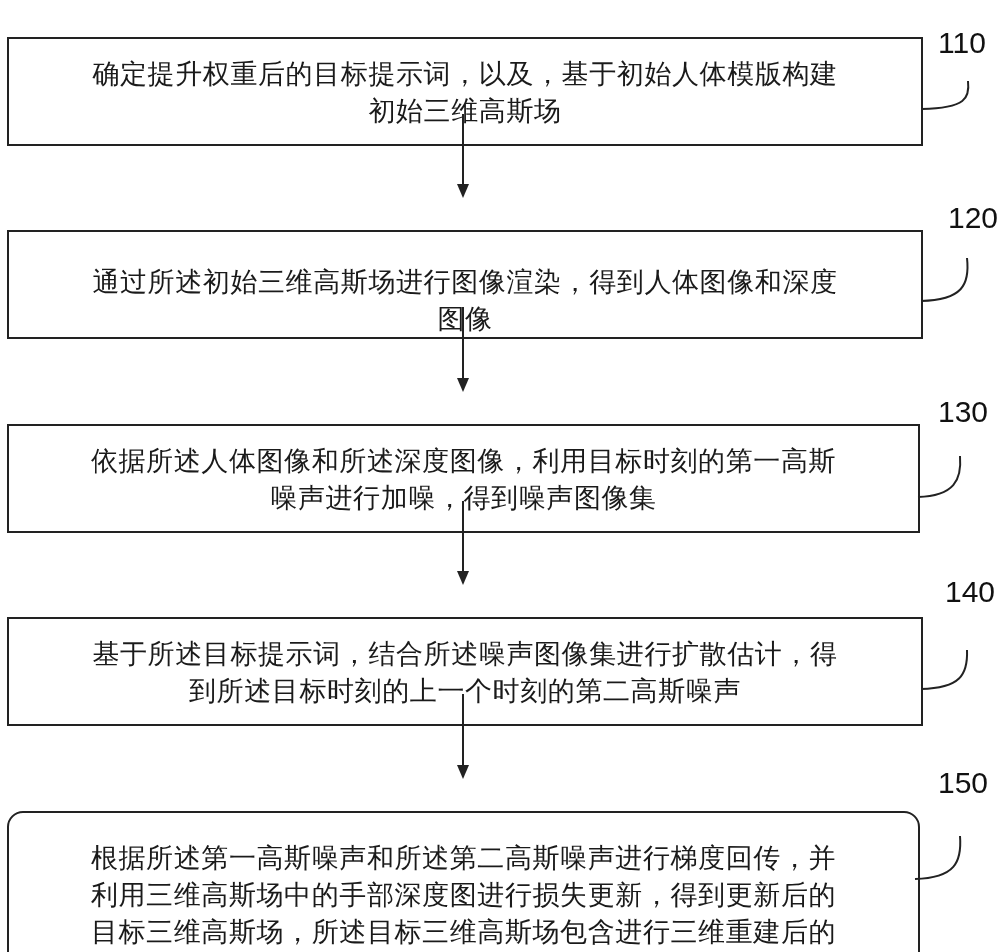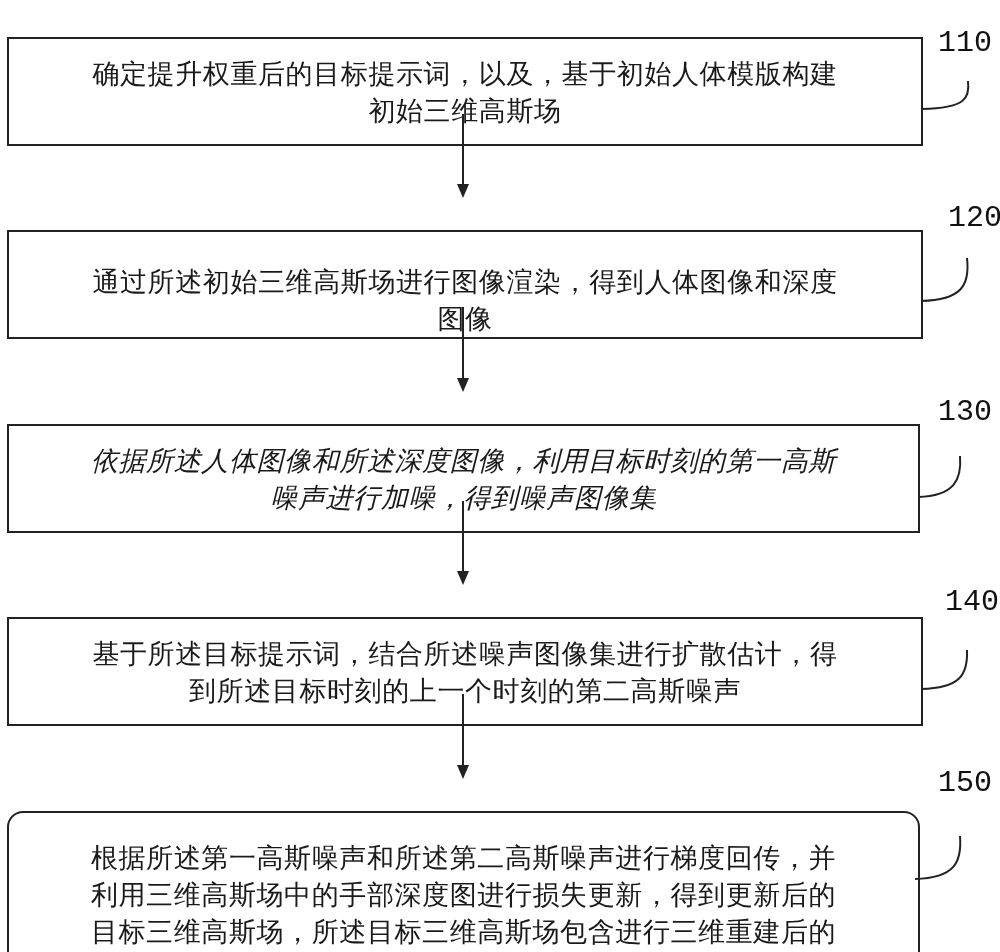--- a/index.html
+++ b/index.html
@@ -8,51 +8,51 @@
   .step-box {
     position: absolute; left: 7px; border: 2px solid #222; background: #fff;
     box-sizing: border-box; display: flex; flex-direction: column;
     justify-content: center; align-items: center; padding: 0 14px; margin-top: 32px;
   }
   .step-line {
     font-size: 27px; line-height: 37px; white-space: nowrap; text-align: center;
     letter-spacing: 0.6px;
   }
   .step-number {
-    position: absolute; font-family: Liberation Mono, monospace;
+    position: absolute; font-family: Liberation Sans, sans-serif;
     font-size: 30px; color: #111; line-height: 1;
   }
   svg.connectors { position: absolute; left: 0; top: 0; width: 1000px; height: 952px; pointer-events: none; }
 </style>
 </head>
 <body>
 
 <div class="step-box" style="top:5px; width:916px; height:109px;">
   <div class="step-line">确定提升权重后的目标提示词，以及，基于初始人体模版构建</div>
   <div class="step-line">初始三维高斯场</div>
 </div>
 <div class="step-number" style="left:938px; top:28px;">110</div>
 
 <div class="step-box" style="top:198px; width:916px; height:109px;justify-content:flex-end;">
   <div class="step-line">通过所述初始三维高斯场进行图像渲染，得到人体图像和深度</div>
   <div class="step-line">图像</div>
 </div>
 <div class="step-number" style="left:948px; top:203px;text-align:center;">120</div>
 
-<div class="step-box" style="top:392px; width:913px; height:109px;font-style:italic;">
+<div class="step-box" style="top:392px; width:913px; height:109px;">
   <div class="step-line">依据所述人体图像和所述深度图像，利用目标时刻的第一高斯</div>
   <div class="step-line">噪声进行加噪，得到噪声图像集</div>
 </div>
 <div class="step-number" style="left:938px; top:397px;">130</div>
 
 <div class="step-box" style="top:585px; width:916px; height:109px;">
   <div class="step-line">基于所述目标提示词，结合所述噪声图像集进行扩散估计，得</div>
   <div class="step-line">到所述目标时刻的上一个时刻的第二高斯噪声</div>
 </div>
-<div class="step-number" style="left:945px; top:577px;margin-top:10px;">140</div>
+<div class="step-number" style="left:945px; top:577px;">140</div>
 
 <div class="step-box" style="top:779px; width:913px; height:167px;border-radius:16px;">
   <div class="step-line">根据所述第一高斯噪声和所述第二高斯噪声进行梯度回传，并</div>
   <div class="step-line">利用三维高斯场中的手部深度图进行损失更新，得到更新后的</div>
   <div class="step-line">目标三维高斯场，所述目标三维高斯场包含进行三维重建后的</div>
 </div>
 <div class="step-number" style="left:938px; top:768px;">150</div>
 
 <svg class="connectors" viewBox="0 0 1000 952">
   <defs>

